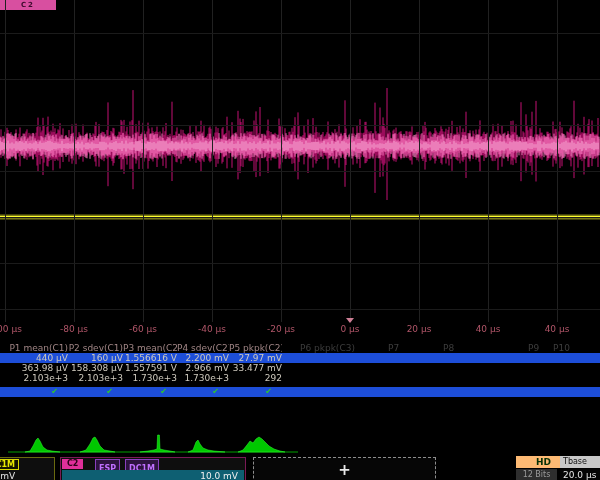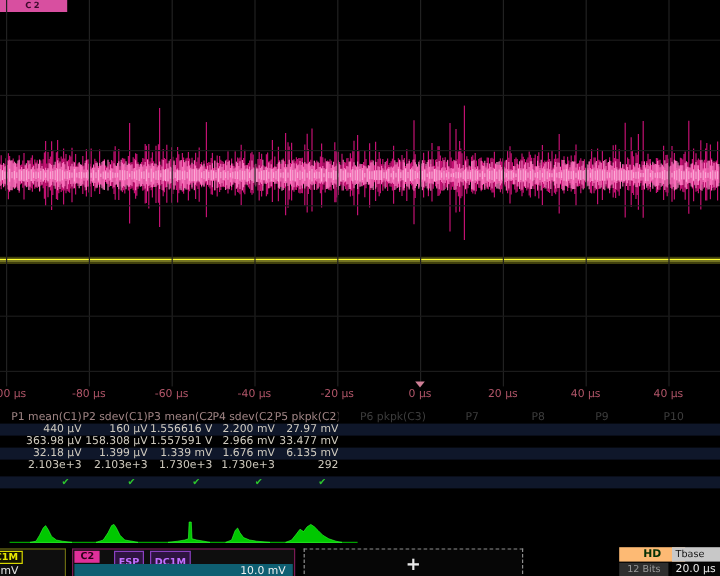--- a/index.html
+++ b/index.html
@@ -20,21 +20,21 @@
   #axis-strip { position:absolute; left:0; top:322px; width:600px; height:15px; }
   .tick-label { position:absolute; top:2px; transform:translateX(-50%);
     font-size:9px; color:#b05568; white-space:nowrap; }
   #trigger-marker { position:absolute; left:350px; top:-4px; transform:translateX(-50%);
     width:0; height:0; border-left:4px solid transparent; border-right:4px solid transparent;
     border-top:5px solid #cf7f96; }
 
   
   #stats-table { position:absolute; left:0; top:343px; width:600px; height:88px; font-size:9px; }
   .t-row { position:relative; display:flex; height:10px; line-height:10px; width:600px; }
-  .t-row.stripe { background:#0f172a; }
+  .t-row.stripe { background:#1d4ed8; }
   .t-cell { text-align:right; color:#cfcabe; white-space:nowrap; overflow:hidden; }
   .t-cell.c0 { width:68px; } .t-cell.c1 { width:55px; } .t-cell.c2 { width:54px; }
   .t-cell.c3 { width:52px; } .t-cell.c4 { width:53px; }
   #header-row .t-cell { color:#a08585; }
   .dim-header { position:absolute; top:0; color:#3d3d3d; font-size:9px; line-height:10px; }
   #check-row { margin-top:4px; }
   #check-row .t-cell { color:#2ec82e; font-weight:bold; padding-right:10px; font-size:8px; }
 
   
   #histicon-strip { position:absolute; left:0; top:431px; width:600px; height:24px; }
@@ -1611,44 +1611,37 @@
 <div id="stats-table">
   <div class="t-row" id="header-row">
     <div class="t-cell c0">P1 mean(C1)</div>
     <div class="t-cell c1">P2 sdev(C1)</div>
     <div class="t-cell c2">P3 mean(C2)</div>
     <div class="t-cell c3">P4 sdev(C2)</div>
     <div class="t-cell c4">P5 pkpk(C2)</div>
     <span class="dim-header" style="left:300px">P6 pkpk(C3)</span>
     <span class="dim-header" style="left:388px">P7</span>
     <span class="dim-header" style="left:443px">P8</span>
-    <span class="dim-header" style="left:496px">P9</span>
+    <span class="dim-header" style="left:528px">P9</span>
     <span class="dim-header" style="left:553px">P10</span>
   </div>
 
   <div class="t-row stripe">
     <div class="t-cell c0">440 µV</div>
     <div class="t-cell c1">160 µV</div>
     <div class="t-cell c2">1.556616 V</div>
     <div class="t-cell c3">2.200 mV</div>
     <div class="t-cell c4">27.97 mV</div>
   </div>
   <div class="t-row">
     <div class="t-cell c0">363.98 µV</div>
     <div class="t-cell c1">158.308 µV</div>
     <div class="t-cell c2">1.557591 V</div>
     <div class="t-cell c3">2.966 mV</div>
     <div class="t-cell c4">33.477 mV</div>
-  </div>
-  <div class="t-row stripe">
-    <div class="t-cell c0">32.18 µV</div>
-    <div class="t-cell c1">1.399 µV</div>
-    <div class="t-cell c2">1.339 mV</div>
-    <div class="t-cell c3">1.676 mV</div>
-    <div class="t-cell c4">6.135 mV</div>
   </div>
   <div class="t-row">
     <div class="t-cell c0">2.103e+3</div>
     <div class="t-cell c1">2.103e+3</div>
     <div class="t-cell c2">1.730e+3</div>
     <div class="t-cell c3">1.730e+3</div>
     <div class="t-cell c4">292</div>
   </div>
   <div class="t-row stripe" id="check-row">
     <div class="t-cell c0">✔</div>

